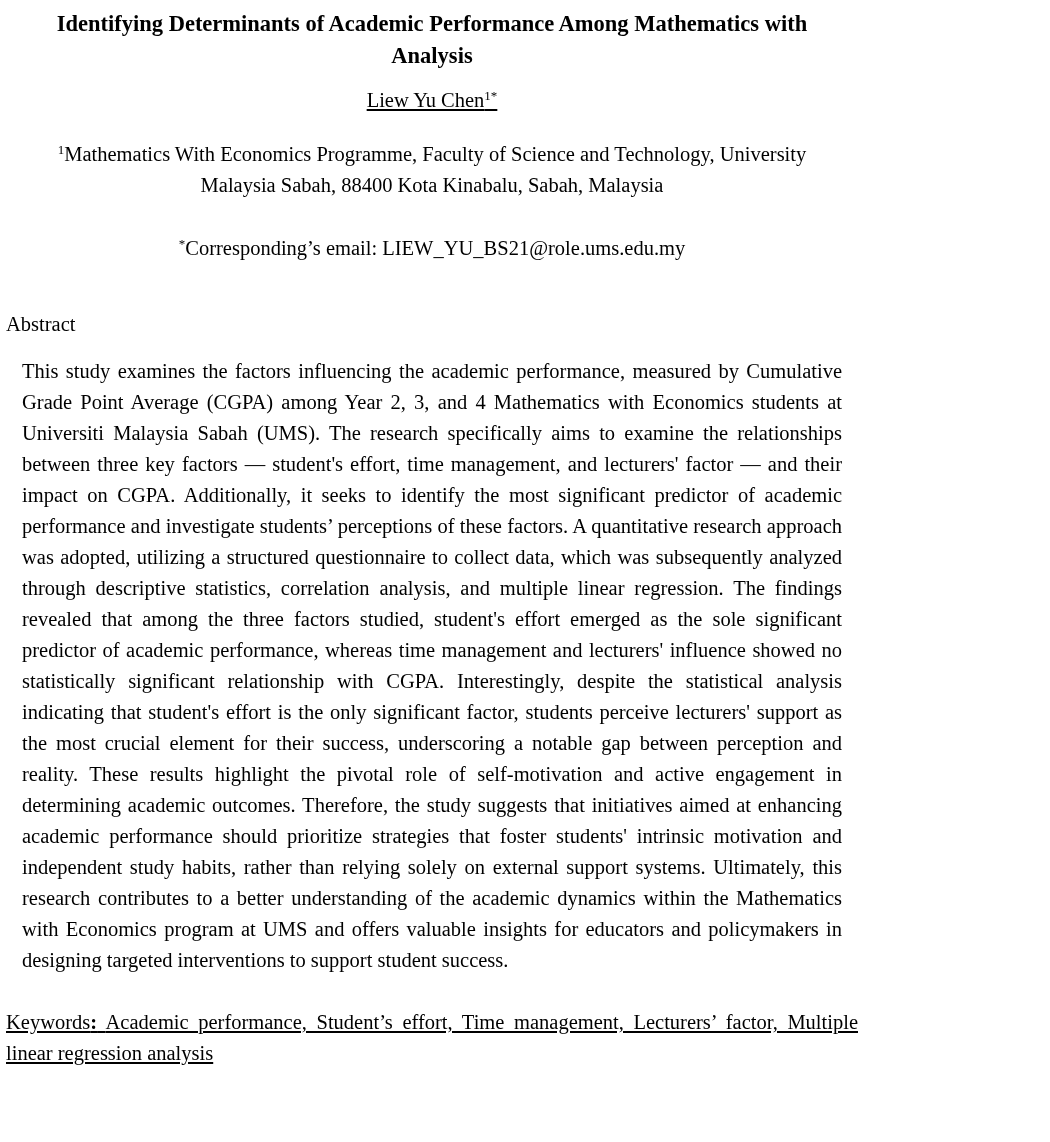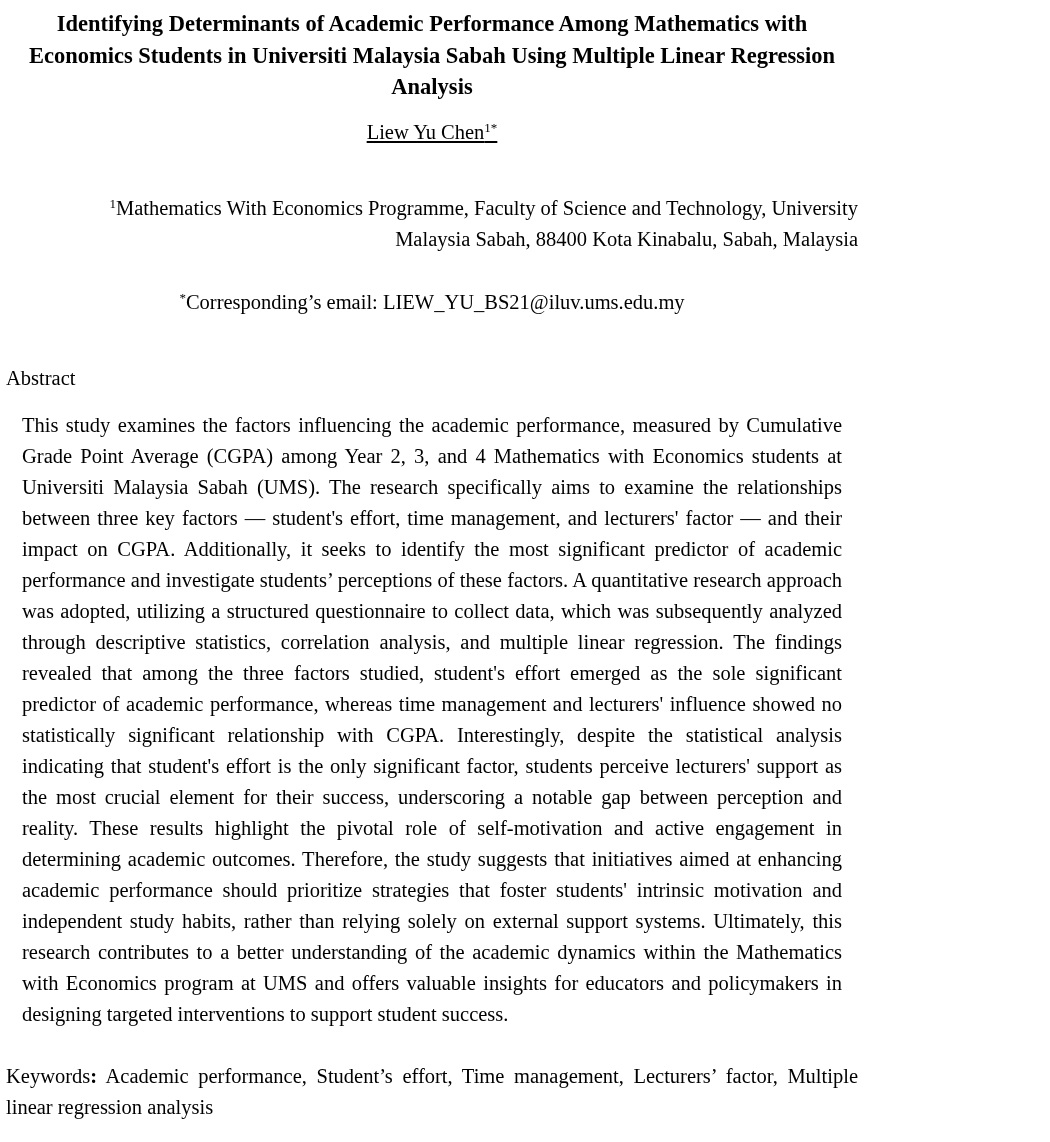--- a/index.html
+++ b/index.html
@@ -26,22 +26,22 @@
     text-align: center;
     line-height: 31.5px;
     margin-top: 2px;
   }
   .author {
     text-align: center;
     margin-top: 14px;
     text-decoration: underline;
   }
   .affiliation {
-    text-align: right;
-    margin-top: 45px;
+    text-align: center;
+    margin-top: 23px;
   }
   .email {
     text-align: center;
     margin-top: 32px;
   }
   sup.ss {
     font-size: 13px;
     line-height: 0;
     vertical-align: 7px;
   }
@@ -49,44 +49,44 @@
     font-weight: normal;
     margin-top: 45px;
   }
   .abs-body {
     margin: 16px;
     text-align: justify;
   }
   .keywords {
     margin-top: 31px;
     text-align: justify;
+    text-decoration: underline;
   }
   .keywords .colon {
     font-weight: bold;
   }
 </style>
 </head>
 <body>
 
 <div class="page">
 
   <div class="title">
     <div>Identifying Determinants of Academic Performance Among Mathematics with</div>
-    <div>Economics Students in Universiti Malaysia Sabah Using Multiple Linear Regression</div>
     <div>Analysis</div>
   </div>
 
   <div class="author"><span>Liew Yu Chen</span><sup class="ss">1*</sup></div>
 
   <div class="affiliation">
     <div><sup class="ss">1</sup><span>Mathematics With Economics Programme, Faculty of Science and Technology, University</span></div>
     <div>Malaysia Sabah, 88400 Kota Kinabalu, Sabah, Malaysia</div>
   </div>
 
-  <div class="email"><sup class="ss">*</sup><span>Corresponding’s email: LIEW_YU_BS21@iluv.ums.edu.my</span></div>
+  <div class="email"><sup class="ss">*</sup><span>Corresponding’s email: LIEW_YU_BS21@role.ums.edu.my</span></div>
 
   <div class="abs-heading">Abstract</div>
 
   <p class="abs-body">This study examines the factors influencing the academic performance, measured by Cumulative Grade Point Average (CGPA) among Year 2, 3, and 4 Mathematics with Economics students at Universiti Malaysia Sabah (UMS). The research specifically aims to examine the relationships between three key factors — student's effort, time management, and lecturers' factor — and their impact on CGPA. Additionally, it seeks to identify the most significant predictor of academic performance and investigate students’ perceptions of these factors. A quantitative research approach was adopted, utilizing a structured questionnaire to collect data, which was subsequently analyzed through descriptive statistics, correlation analysis, and multiple linear regression. The findings revealed that among the three factors studied, student's effort emerged as the sole significant predictor of academic performance, whereas time management and lecturers' influence showed no statistically significant relationship with CGPA. Interestingly, despite the statistical analysis indicating that student's effort is the only significant factor, students perceive lecturers' support as the most crucial element for their success, underscoring a notable gap between perception and reality. These results highlight the pivotal role of self-motivation and active engagement in determining academic outcomes. Therefore, the study suggests that initiatives aimed at enhancing academic performance should prioritize strategies that foster students' intrinsic motivation and independent study habits, rather than relying solely on external support systems. Ultimately, this research contributes to a better understanding of the academic dynamics within the Mathematics with Economics program at UMS and offers valuable insights for educators and policymakers in designing targeted interventions to support student success.</p>
 
   <p class="keywords"><span>Keywords</span><span class="colon">:</span> <span>Academic performance, Student’s effort, Time management, Lecturers’ factor, Multiple linear regression analysis</span></p>
 
 </div>
 
 </body></html>

